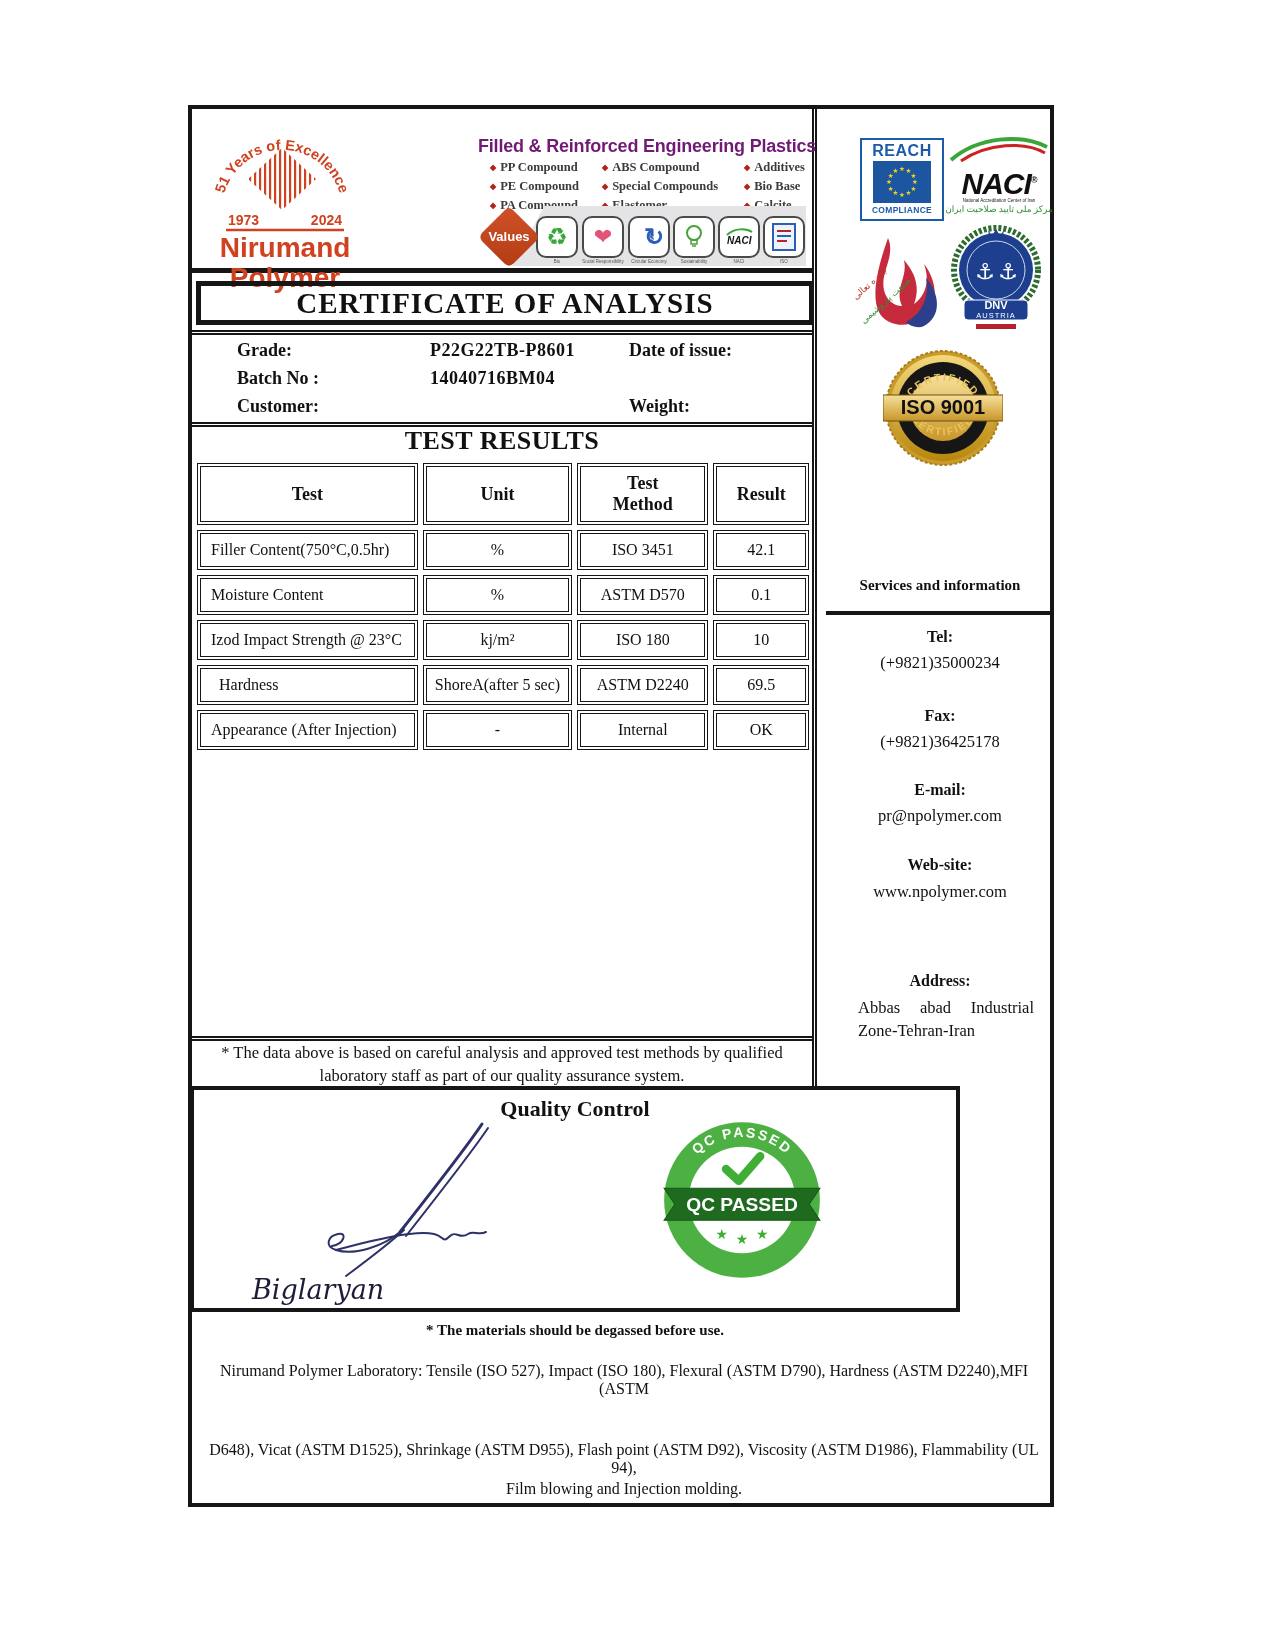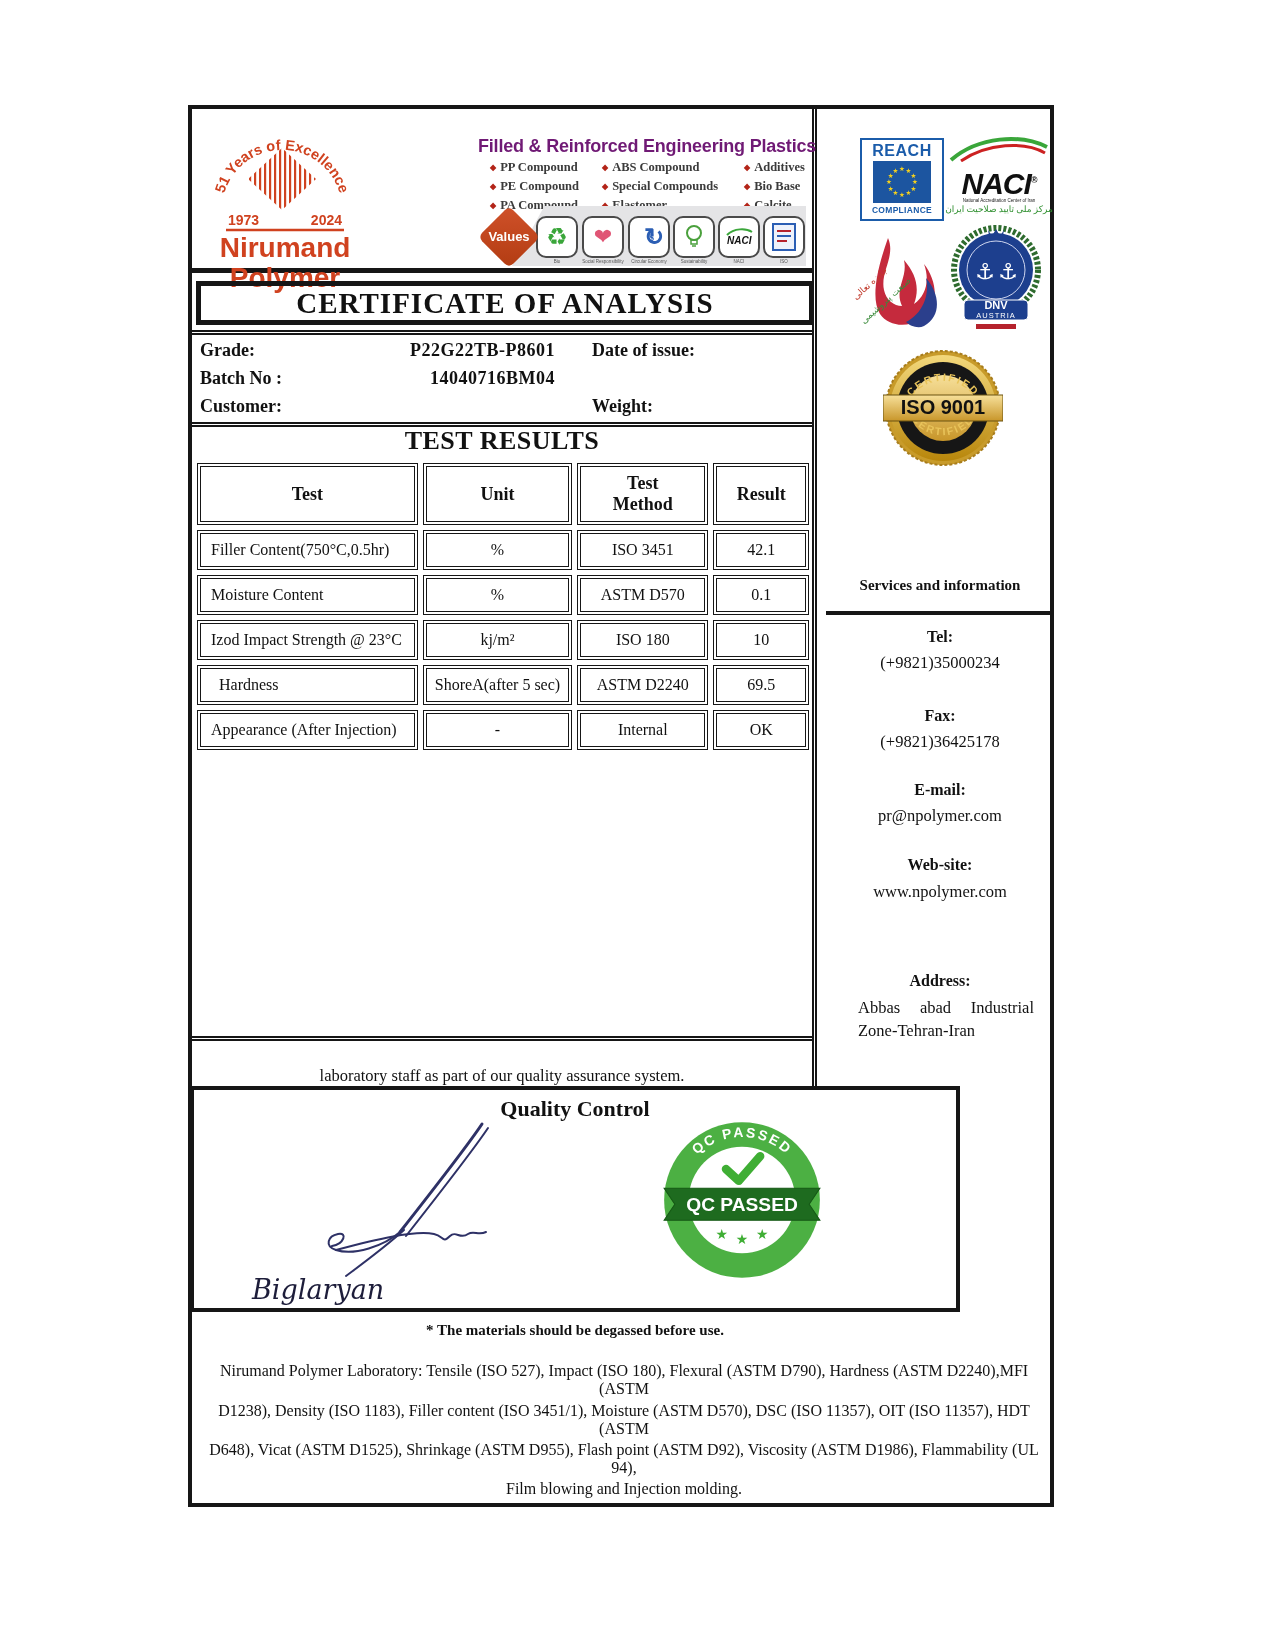--- a/index.html
+++ b/index.html
@@ -8,21 +8,21 @@
   .abs{position:absolute;}
   .b{font-weight:bold;}
   .ctr{text-align:center;}
   .sans{font-family:"Liberation Sans",sans-serif;}
   .outerbox{border:4px solid #161616;}
   .solidrule{border-top:5px solid #161616;height:0;}
   .dblrule{border-top:5px double #161616;height:0;}
   .vdivider{width:0;border-left:5px double #161616;}
   .titlebox{border:5px solid #161616;font-size:29px;font-weight:bold;letter-spacing:1px;
             text-align:center;line-height:34px;}
-  .lbl{font-size:18px;font-weight:bold;}
+  .lbl{font-size:18px;font-weight:bold;margin-left:37px;}
   .val{font-size:18px;font-weight:bold;letter-spacing:.5px;}
   table.results{border-collapse:separate;border-spacing:5px 5px;width:100%;table-layout:fixed;}
   table.results th,table.results td{border:4px double #161616;text-align:center;vertical-align:middle;}
   table.results th{font-size:18px;padding:6px 16px;}
   table.results td{font-size:16px;padding:7px 2px;}
   .prodtitle{font-size:18px;font-weight:bold;color:#701a75;letter-spacing:-.2px;}
   .proditem{font-size:12.5px;font-weight:bold;color:#3b3b3b;line-height:19px;white-space:nowrap;}
   .bullet{color:#b32418;font-size:8px;vertical-align:1px;margin-right:4px;}
   .valband{background:#e4e4e6;clip-path:polygon(11% 0,100% 0,100% 100%,0 100%);}
   .vicon{position:absolute;top:10px;width:42px;height:42px;background:#fff;border:2px solid #4a4a4a;
@@ -181,21 +181,21 @@
     <rect x="18" y="76" width="64" height="20" rx="4" fill="#1d3f8e" stroke="#fff" stroke-width="1"></rect>
     <text x="50" y="85" text-anchor="middle" font-size="11" font-weight="bold" fill="#fff" font-family="Liberation Sans,sans-serif">DNV</text>
     <text x="50" y="94" text-anchor="middle" font-size="7.5" fill="#fff" letter-spacing="1" font-family="Liberation Sans,sans-serif">AUSTRIA</text>
     <rect x="30" y="100" width="40" height="5" fill="#b5222d"></rect>
   </svg>
 
   <div class="abs titlebox" style="left:196px;top:281px;width:608px;height:34px;">CERTIFICATE OF ANALYSIS</div>
 
   <div class="abs dblrule" style="left:192px;top:330px;width:620px;"></div>
   <div class="abs lbl" style="left:200px;top:340px;">Grade:</div>
-  <div class="abs val" style="left:410px;top:340px;">P22G22TB-P8601</div>
+  <div class="abs val" style="left:430px;top:340px;">P22G22TB-P8601</div>
   <div class="abs lbl" style="left:592px;top:340px;">Date of issue:</div>
   <div class="abs lbl" style="left:200px;top:368px;">Batch No :</div>
   <div class="abs val" style="left:430px;top:368px;">14040716BM04</div>
   <div class="abs lbl" style="left:200px;top:396px;">Customer:</div>
   <div class="abs lbl" style="left:592px;top:396px;">Weight:</div>
   <div class="abs dblrule" style="left:192px;top:422px;width:620px;"></div>
 
   <div class="abs ctr b" style="left:192px;top:426px;width:620px;font-size:26px;letter-spacing:.5px;">TEST RESULTS</div>
   <div class="abs" style="left:192px;top:458px;width:622px;">
     <table class="results">
@@ -281,20 +281,21 @@
   <div class="abs contact-lbl" style="left:830px;top:707px;">Fax:</div>
   <div class="abs contact-val" style="left:830px;top:732px;">(+9821)36425178</div>
   <div class="abs contact-lbl" style="left:830px;top:781px;">E-mail:</div>
   <div class="abs contact-val" style="left:830px;top:806px;">pr@npolymer.com</div>
   <div class="abs contact-lbl" style="left:830px;top:856px;">Web-site:</div>
   <div class="abs contact-val" style="left:830px;top:882px;">www.npolymer.com</div>
   <div class="abs contact-lbl" style="left:830px;top:972px;">Address:</div>
   <div class="abs" style="left:858px;top:996px;width:176px;font-size:16.5px;line-height:23px;text-align:justify;">Abbas abad Industrial Zone-Tehran-Iran</div>
 
   <div class="abs dblrule" style="left:192px;top:1036px;width:620px;"></div>
+  <div class="abs ctr" style="left:192px;top:1043px;width:620px;font-size:16.5px;">* The data  above is based on careful analysis and approved test methods by qualified</div>
   <div class="abs ctr" style="left:192px;top:1066px;width:620px;font-size:16.5px;">laboratory staff as part of our quality assurance system.</div>
 
   <div class="abs" style="left:190px;top:1086px;width:770px;height:226px;border:4px solid #161616;box-sizing:border-box;">
     <div class="abs ctr b" style="left:0;top:6px;width:100%;font-size:22px;">Quality Control</div>
 
     <svg class="abs" style="left:90px;top:28px;" width="230" height="160" viewBox="0 0 230 160">
       <g fill="none" stroke="#2e3166" stroke-linecap="round">
         <path d="M 198,6 C 186,24 138,86 116,114" stroke-width="3"></path>
         <path d="M 204,10 C 192,28 144,90 122,118" stroke-width="2"></path>
         <path d="M 116,114 C 100,128 70,138 52,132 C 40,128 44,118 54,116 C 64,114 60,126 48,128" stroke-width="2"></path>
@@ -324,17 +325,16 @@
         <text x="56" y="112">★</text>
           <text x="75" y="116">★</text>
           <text x="94" y="112">★</text>
       </g>
     </svg>
   </div>
 
   <div class="abs ctr b" style="left:190px;top:1322px;width:770px;font-size:15px;">* The materials should be degassed before use.</div>
 
   <div class="abs footline" style="left:198px;top:1362px;">Nirumand Polymer Laboratory: Tensile (ISO 527), Impact (ISO 180), Flexural (ASTM D790), Hardness (ASTM D2240),MFI (ASTM</div>
-  <div class="abs footline" style="left:198px;top:1402px;">D1238), Density (ISO 1183), Filler content (ISO 3451/1), Moisture (ASTM D570), DSC (ISO 11357), OIT (ISO 11357), HDT (ASTM</div>
   <div class="abs footline" style="left:198px;top:1441px;">D648), Vicat (ASTM D1525), Shrinkage (ASTM D955), Flash point (ASTM D92), Viscosity (ASTM D1986), Flammability (UL 94),</div>
   <div class="abs footline" style="left:198px;top:1480px;">Film blowing and Injection molding.</div>
 
 </div>
 
 </body></html>

